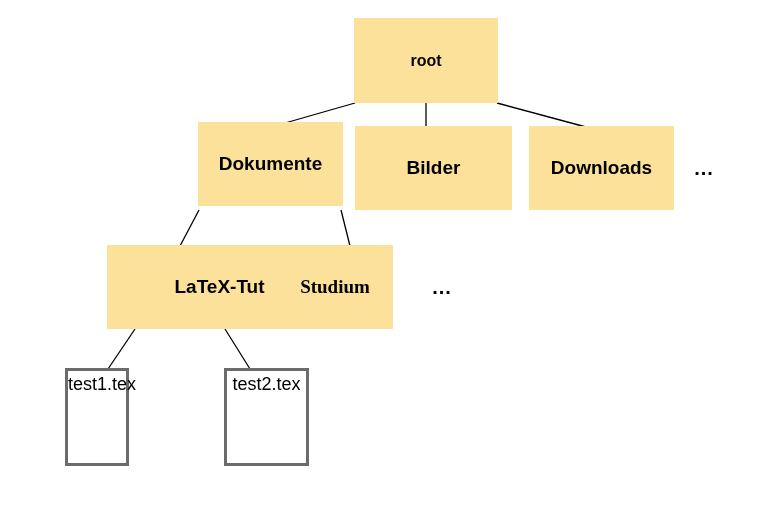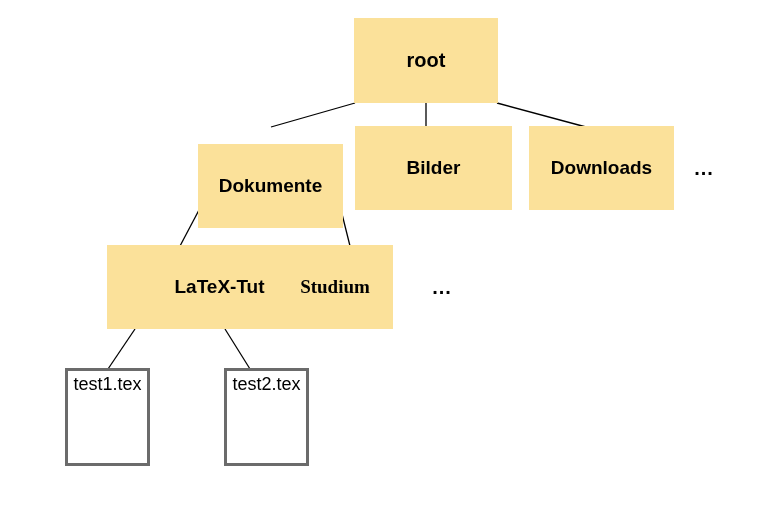--- a/index.html
+++ b/index.html
@@ -35,47 +35,47 @@
   .folder {
     background: #FBE19A;
     font-weight: bold;
     font-size: 19px;
     display: flex;
     align-items: center;
     justify-content: center;
     text-align: center;
   }
   .folder-root {
-    font-size: 20px;
+    font-size: 16px;
   }
   .file {
     background: #ffffff;
     border: 3px solid #6B6B6B;
     box-sizing: border-box;
     font-size: 18px;
     font-weight: normal;
     text-align: center;
     padding-top: 3px;
   }
   .ellipsis {
     font-weight: bold;
     font-size: 20px;
     text-align: center;
     letter-spacing: 1px;
   }
   
   .pos-root      { left: 354px; top: 18px;  width: 144px; height: 85px; }
-  .pos-dokumente { left: 198px; top: 144px; width: 145px; height: 84px; }
+  .pos-dokumente { left: 198px; top: 122px; width: 145px; height: 84px; }
   .pos-bilder    { left: 355px; top: 126px; width: 157px; height: 84px; }
   .pos-downloads { left: 513px; top: 126px; width: 145px; height: 84px; margin-left: 16px; }
   .pos-ell2      { left: 682px; top: 126px; width: 44px;  height: 84px; line-height: 84px; }
   .pos-latextut  { left: 107px; top: 245px; width: 145px; height: 84px; padding-left: 40px; }
   .pos-studium   { left: 277px; top: 245px; width: 116px; height: 84px; font-family: Liberation Serif, serif; }
   .pos-ell3      { left: 420px; top: 245px; width: 44px;  height: 84px; line-height: 84px; }
-  .pos-test1     { left: 65px;  top: 368px; width: 85px;  height: 98px; }
+  .pos-test1     { left: 65px;  top: 368px; width: 64px;  height: 98px; }
   .pos-test2     { left: 224px; top: 368px; width: 85px;  height: 98px; }
 </style>
 </head>
 <body>
 
 <div class="canvas">
 
   <svg class="edges-svg" viewBox="0 0 761 510" xmlns="http://www.w3.org/2000/svg">
     <line x1="355" y1="103" x2="271" y2="127"></line>
     <line x1="426" y1="103" x2="426" y2="127"></line>

